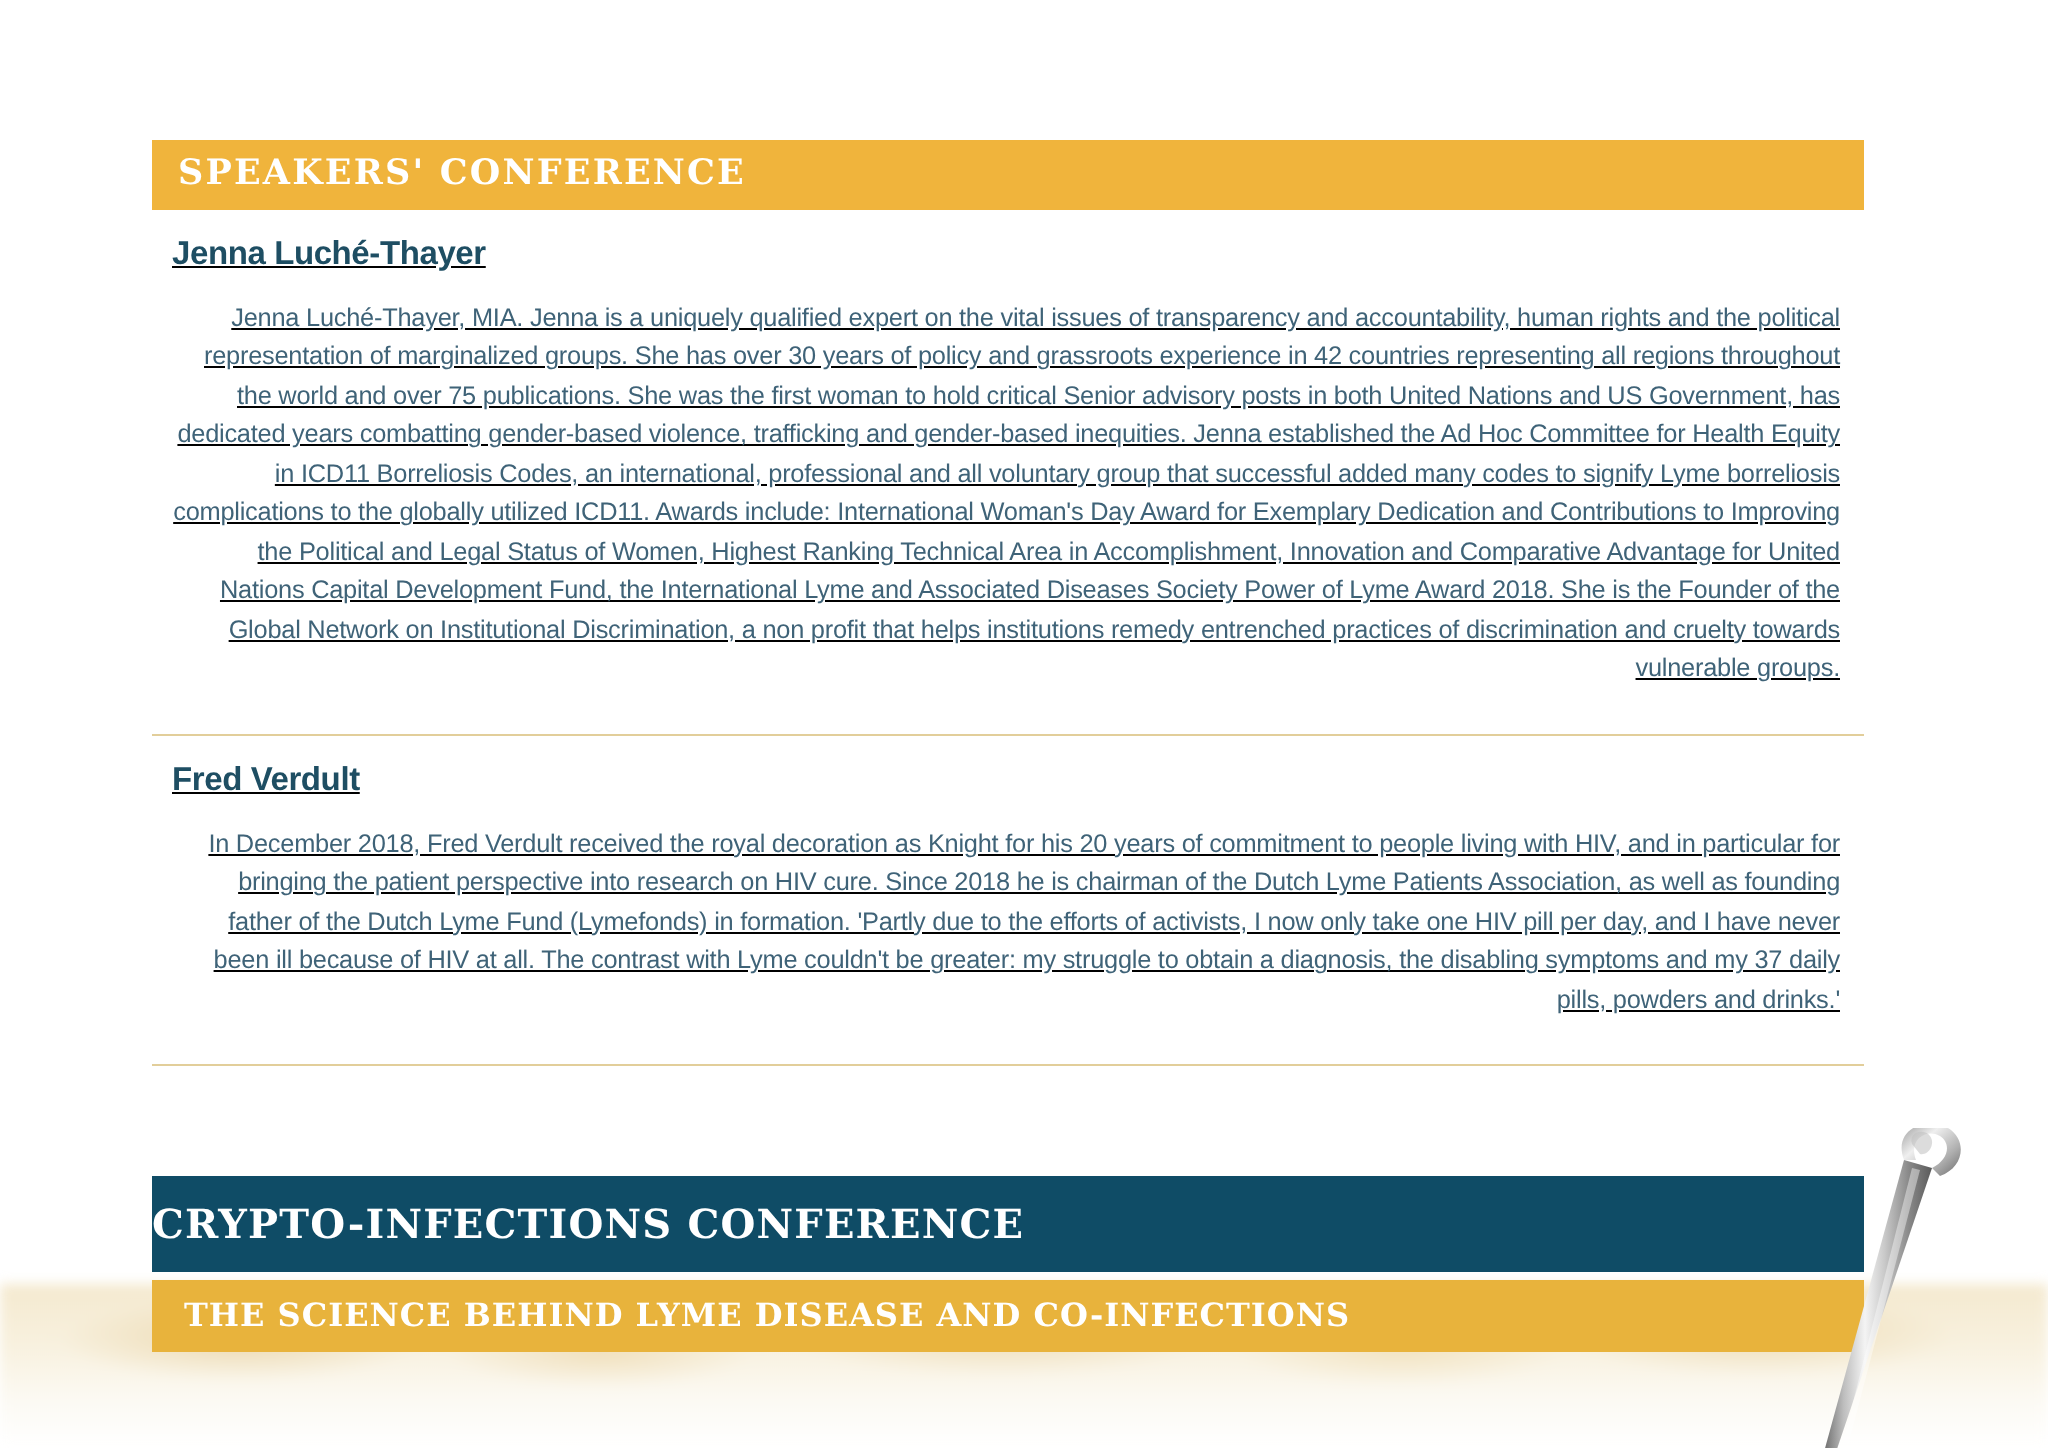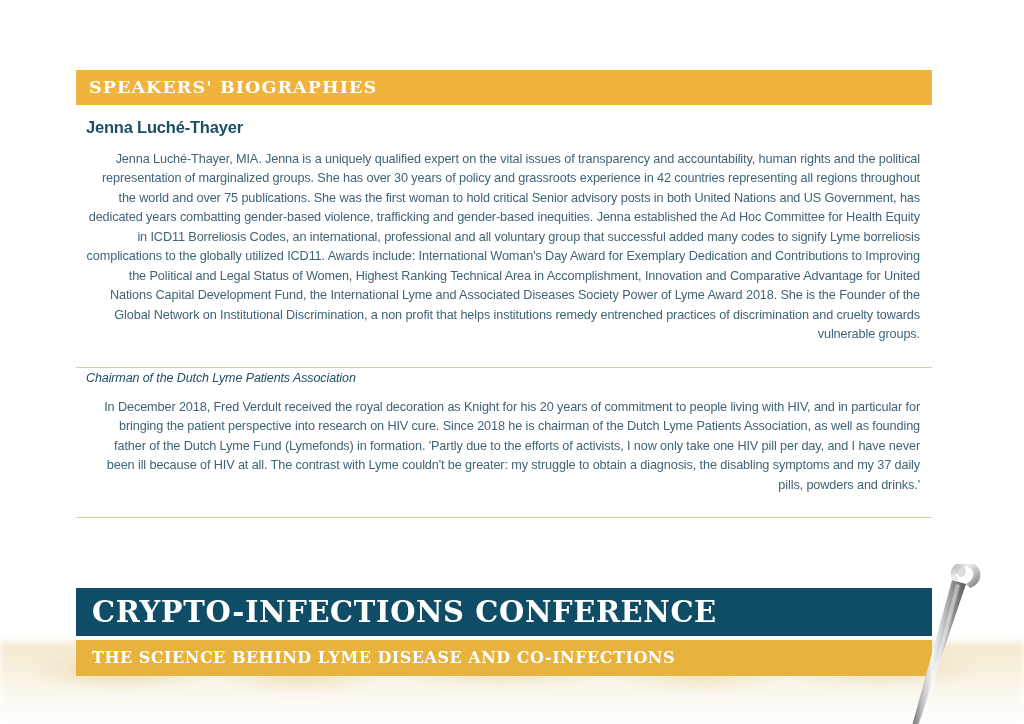--- a/index.html
+++ b/index.html
@@ -48,20 +48,21 @@
   
   .content {
     position: absolute;
     left: 76px;
     top: 105px;
     width: 856px;
   }
 
   .bio {
     padding: 0 0 0 0;
+    text-decoration: underline;
   }
 
   .bio-name {
     margin: 0;
     padding: 13px 0 0 10px;
     color: #1E4E63;
     font-family: "Liberation Sans", sans-serif;
     font-weight: bold;
     font-size: 16.5px;
     letter-spacing: -0.2px;
@@ -129,25 +130,24 @@
     position: absolute;
     left: 76px;
     top: 24px;
     width: 856px;
     height: 48px;
     background: #0F4C66;
     display: flex;
     align-items: center;
   }
   .banner-primary-title {
-    margin-left: 16px;
     color: #ffffff;
     font-family: "DejaVu Serif", serif;
     font-weight: bold;
-    font-size: 29px;
+    font-size: 20px;
     letter-spacing: 0.6px;
     line-height: 1;
   }
 
   .banner-secondary {
     position: absolute;
     left: 76px;
     top: 76px;
     width: 856px;
     height: 36px;
@@ -174,34 +174,34 @@
     height: 170px;
     pointer-events: none;
   }
 </style>
 </head>
 <body>
 
 <div class="page">
 
   <div class="section-bar">
-    <div class="section-bar-title">SPEAKERS' BIOGRAPHIES</div>
+    <div class="section-bar-title">SPEAKERS' CONFERENCE</div>
   </div>
 
   <div class="content">
 
     <div class="bio">
       <h2 class="bio-name">Jenna Luché-Thayer</h2>
       <p class="bio-text">Jenna Luché-Thayer, MIA. Jenna is a uniquely qualified expert on the vital issues of transparency and accountability, human rights and the political representation of marginalized groups. She has over 30 years of policy and grassroots experience in 42 countries representing all regions throughout the world and over 75 publications. She was the first woman to hold critical Senior advisory posts in both United Nations and US Government, has dedicated years combatting gender-based violence, trafficking and gender-based inequities. Jenna established the Ad Hoc Committee for Health Equity in ICD11 Borreliosis Codes, an international, professional and all voluntary group that successful added many codes to signify Lyme borreliosis complications to the globally utilized ICD11. Awards include: International Woman's Day Award for Exemplary Dedication and Contributions to Improving the Political and Legal Status of Women, Highest Ranking Technical Area in Accomplishment, Innovation and Comparative Advantage for United Nations Capital Development Fund, the International Lyme and Associated Diseases Society Power of Lyme Award 2018. She is the Founder of the Global Network on Institutional Discrimination, a non profit that helps institutions remedy entrenched practices of discrimination and cruelty towards vulnerable groups.</p>
     </div>
 
     <hr class="divider divider-top">
 
     <div class="bio">
-      <div class="bio-role">Chairman of the Dutch Lyme Patients Association</div>
+      <h2 class="bio-name">Fred Verdult</h2>
       <p class="bio-text">In December 2018, Fred Verdult received the royal decoration as Knight for his 20 years of commitment to people living with HIV, and in particular for bringing the patient perspective into research on HIV cure. Since 2018 he is chairman of the Dutch Lyme Patients Association, as well as founding father of the Dutch Lyme Fund (Lymefonds) in formation. 'Partly due to the efforts of activists, I now only take one HIV pill per day, and I have never been ill because of HIV at all. The contrast with Lyme couldn't be greater: my struggle to obtain a diagnosis, the disabling symptoms and my 37 daily pills, powders and drinks.'</p>
     </div>
 
     <hr class="divider divider-bottom">
   </div>
 
   <div class="footer">
 
     <div class="footer-photo"></div>
 

